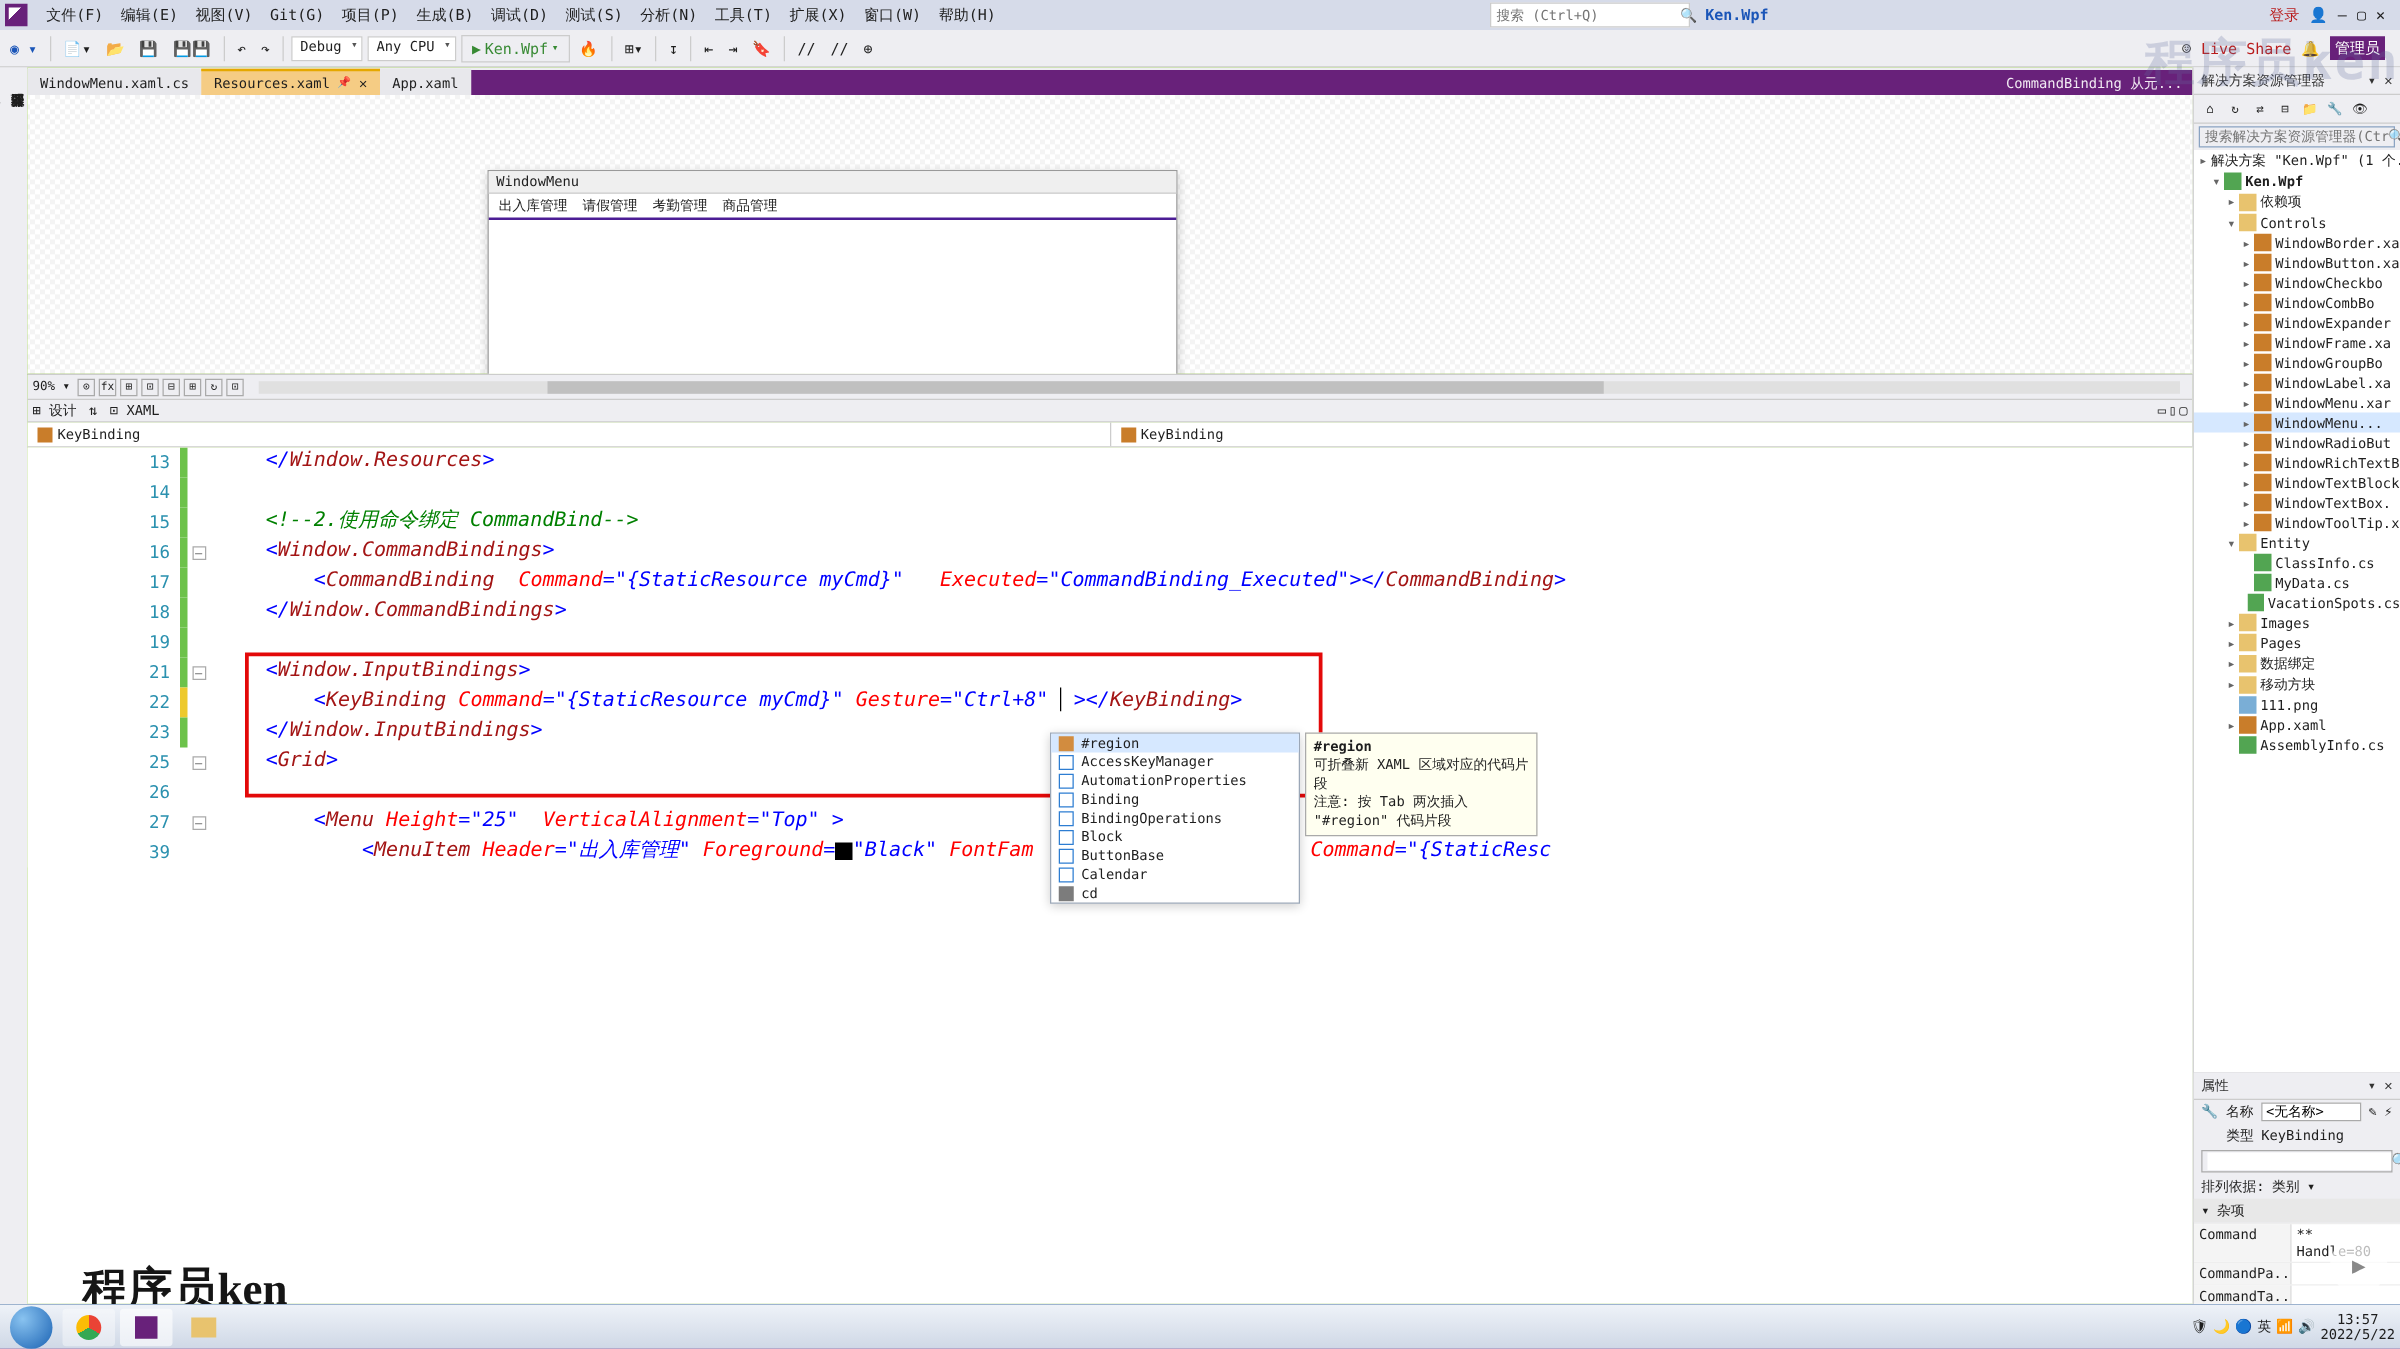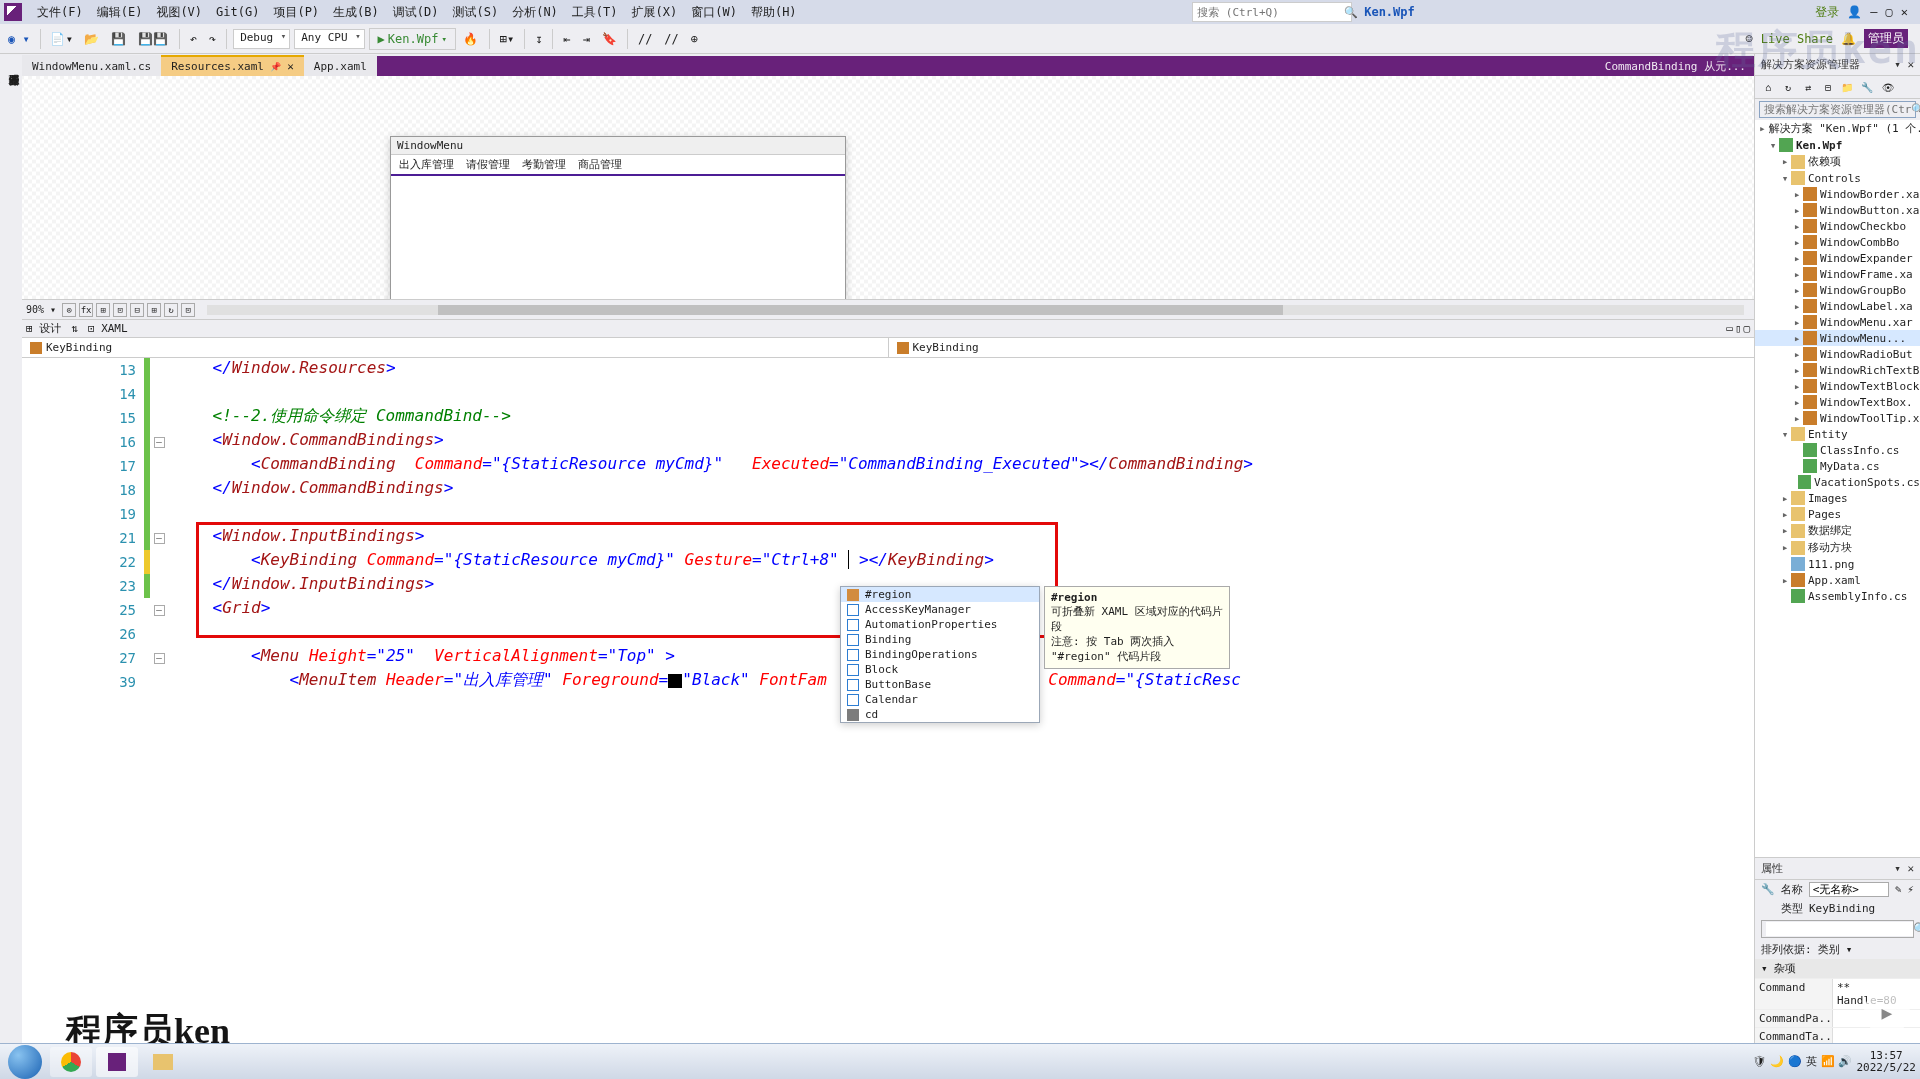--- a/index.html
+++ b/index.html
@@ -6,41 +6,41 @@
     body { background: #eeeef2; font-size: 12px; overflow: hidden; color: #1e1e1e; }
     .topbar { background: #d6dbe9; height: 24px; display: flex; align-items: center; padding: 0 4px; }
     .vs-logo { width: 18px; height: 18px; background: #68217a; margin-right: 8px; position: relative; }
     .vs-logo::after { content: ''; position: absolute; inset: 3px; background: linear-gradient(135deg, #fff 40%, transparent 40%); }
     .menu-item { padding: 0 7px; height: 24px; display: flex; align-items: center; cursor: default; }
     .search-box { margin-left: auto; display: flex; align-items: center; background: #fff; border: 1px solid #ccc; height: 20px; width: 160px; padding: 0 4px; }
     .search-box input { border: none; outline: none; flex: 1; font-size: 11px; background: transparent; }
     .search-icon { font-size: 11px; color: #666; }
     .project-name { margin: 0 12px; color: #1a55b8; font-weight: bold; }
     .right-icons { margin-left: auto; display: flex; align-items: center; gap: 8px; padding-right: 8px; }
-    .rc-text { color: #4d7c0f; }
+    .rc-text { color: #b91c1c; }
     .toolbar { background: #eeeef2; height: 30px; display: flex; align-items: center; padding: 0 4px; gap: 4px; border-bottom: 1px solid #ccc; }
     .tb-btn { padding: 2px 4px; display: flex; align-items: center; }
     .tb-sep { width: 1px; height: 20px; background: #ccc; margin: 0 2px; }
     .tb-combo { border: 1px solid #ccc; background: #fff; padding: 1px 16px 1px 6px; height: 20px; font-size: 11px; position: relative; }
     .tb-combo::after { content: '▾'; position: absolute; right: 3px; top: 1px; font-size: 9px; color: #555; }
     .tb-play { color: #388a34; display: flex; align-items: center; gap: 3px; border: 1px solid #ccc; padding: 1px 8px; height: 22px; }
     .body-area { display: flex; height: calc(100vh - 72px); }
     .left-strip { width: 22px; background: #eeeef2; writing-mode: vertical-rl; padding-top: 4px; }
     .left-strip-item { padding: 8px 2px; font-size: 11px; cursor: default; }
     .editor-area { flex: 1; display: flex; flex-direction: column; background: #84cc16; min-width: 0; }
     .tab-strip { display: flex; background: #eeeef2; height: 22px; align-items: flex-end; }
     .tab { padding: 3px 10px; background: #eeeef2; font-size: 11px; display: flex; align-items: center; gap: 6px; border-top: 2px solid transparent; }
     .tab.active { background: #f5cc84; border-top: 2px solid #e5a800; }
     .tab.inactive { background: #e8e8ec; }
     .tab .pin { font-size: 9px; }
     .tab .close { font-size: 11px; }
     .breadcrumb-bar { background: #68217a; color: #fff; height: 20px; display: flex; align-items: center; padding: 0 8px; font-size: 11px; }
     .breadcrumb-bar .bc-right { margin-left: auto; opacity: 0.9; }
     .designer { flex: 0 0 224px; background: repeating-conic-gradient(#f4f4f4 0 25%, #fff 0 50%) 50% / 8px 8px; position: relative; border-bottom: 1px solid #ccc; overflow: hidden; }
-    .wnd-preview { position: absolute; left: 368px; top: 60px; width: 456px; background: #fff; border: 1px solid #999; box-shadow: 0 2px 8px rgba(0,0,0,.2); }
+    .wnd-preview { position: absolute; left: 368px; top: 60px; width: 552px; background: #fff; border: 1px solid #999; box-shadow: 0 2px 8px rgba(0,0,0,.2); }
     .wnd-preview-title { background: #efefef; font-size: 11px; padding: 2px 6px; border-bottom: 1px solid #ccc; }
     .wnd-preview-menu { display: flex; gap: 12px; padding: 2px 8px; font-size: 11px; border-bottom: 2px solid #4c1d95; }
     .wnd-preview-body { height: 130px; }
     .mini-toolbar { height: 20px; background: #eeeef2; display: flex; align-items: center; padding: 0 4px; gap: 6px; font-size: 10px; border-bottom: 1px solid #ccc; }
     .mini-toolbar .zoom { }
     .mini-icons { display: flex; gap: 3px; }
     .mini-icons span { width: 14px; height: 14px; border: 1px solid #aaa; display: inline-flex; align-items: center; justify-content: center; font-size: 9px; }
     .view-toggle { height: 18px; display: flex; align-items: center; padding: 0 4px; gap: 10px; font-size: 11px; border-bottom: 1px solid #ccc; background: #eeeef2; }
     .nav-bar { height: 20px; display: flex; border-bottom: 1px solid #ccc; background: #fff; }
     .nav-half { flex: 1; padding: 2px 8px; font-size: 11px; display: flex; align-items: center; gap: 4px; }

